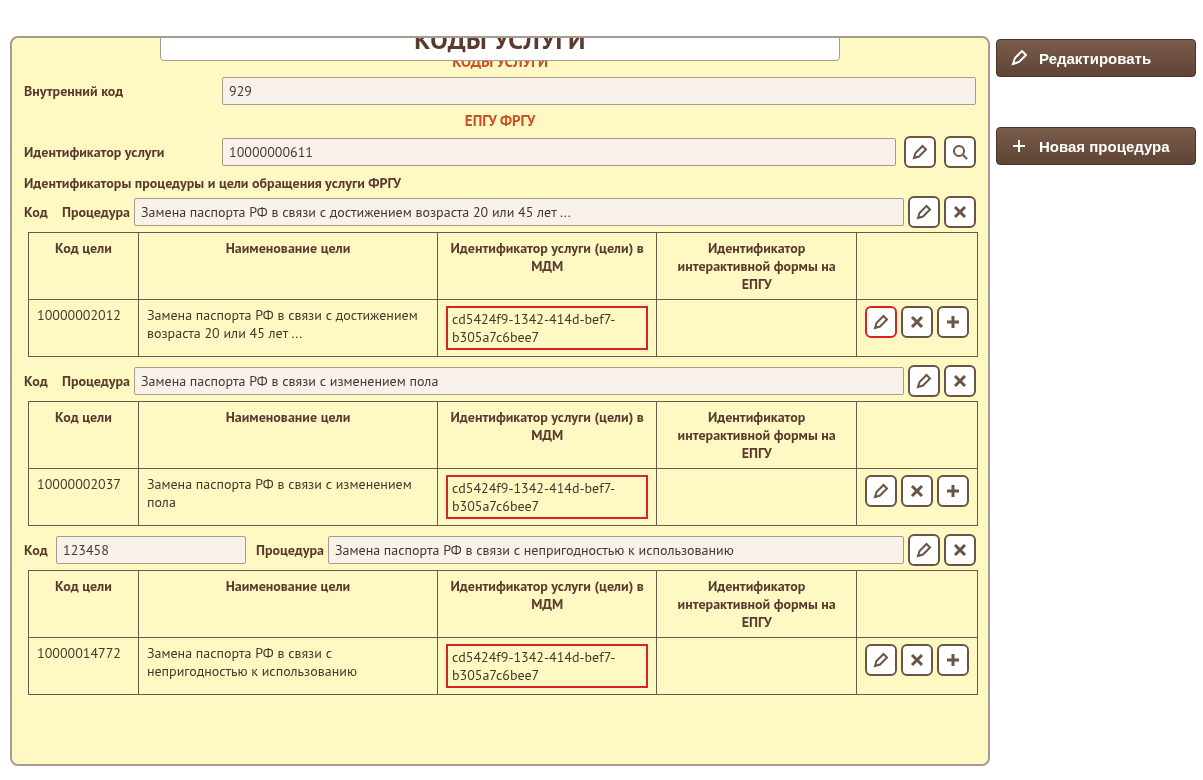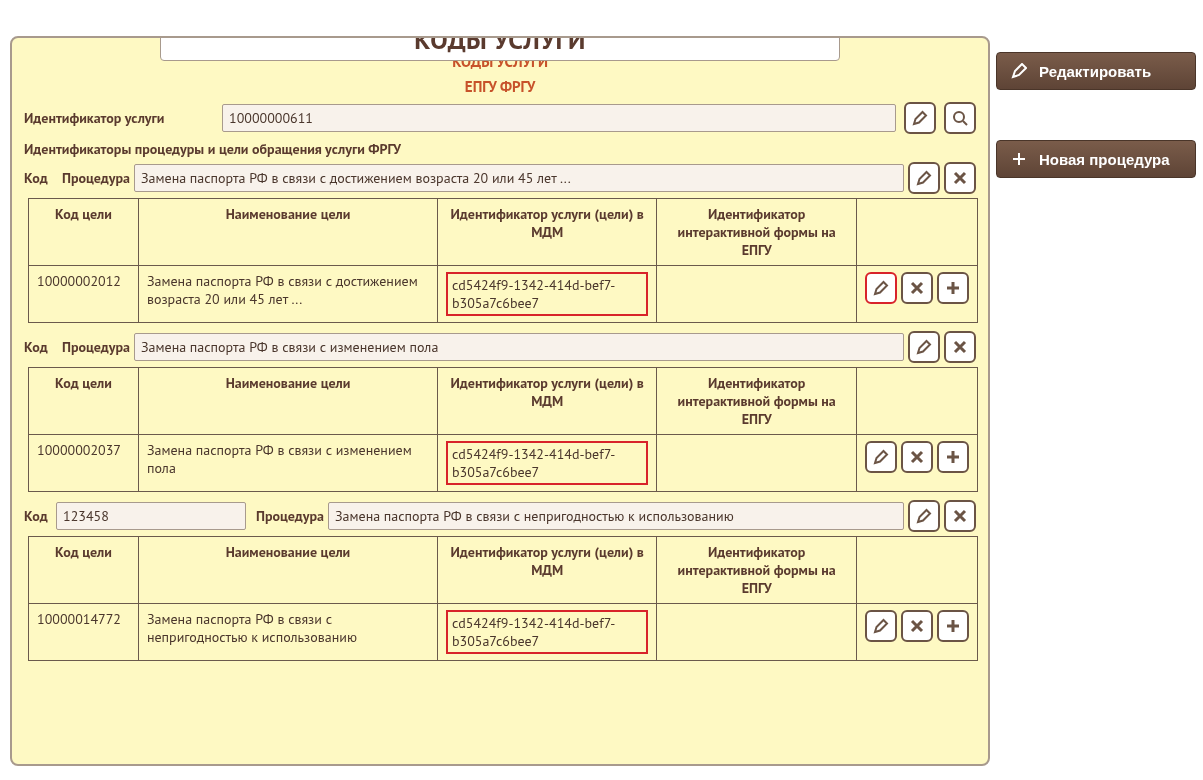--- a/index.html
+++ b/index.html
@@ -148,21 +148,21 @@
   .col-act  { width: 120px; }
   .hl-box { border: 2px solid var(--red-highlight); padding: 2px 4px; display: inline-block; width: 100%; box-sizing: border-box; }
   .row-actions {
     display: flex;
     gap: 4px;
     justify-content: flex-end;
   }
   .side {
     position: absolute;
     left: 996px;
-    top: 52px;
+    top: 39px;
     width: 200px;
   }
   .side-btn {
     display: flex;
     align-items: center;
     gap: 10px;
     width: 100%;
     background: linear-gradient(#7a5c4a, #5e4436);
     color: #fff;
     border: 1px solid #4a3529;
@@ -202,20 +202,24 @@
   </button>
 </div>
 
 <div class="main-panel">
 
   <div class="title-badge">КОДЫ УСЛУГИ</div>
 
 
   <div class="section-h">КОДЫ УСЛУГИ</div>
 
+  <div class="row">
+    <div class="label">Внутренний код</div>
+    <div class="input">929</div>
+  </div>
 
 
   <div class="section-h">ЕПГУ ФРГУ</div>
 
   <div class="row">
     <div class="label">Идентификатор услуги</div>
     <div class="input">10000000611</div>
     <div class="icon-btn">
       <svg viewBox="0 0 16 16" fill="none" stroke="currentColor" stroke-width="2">
           <path d="M2 14l1.5-5 7-7 3.5 3.5-7 7-5 1.5z"></path>

